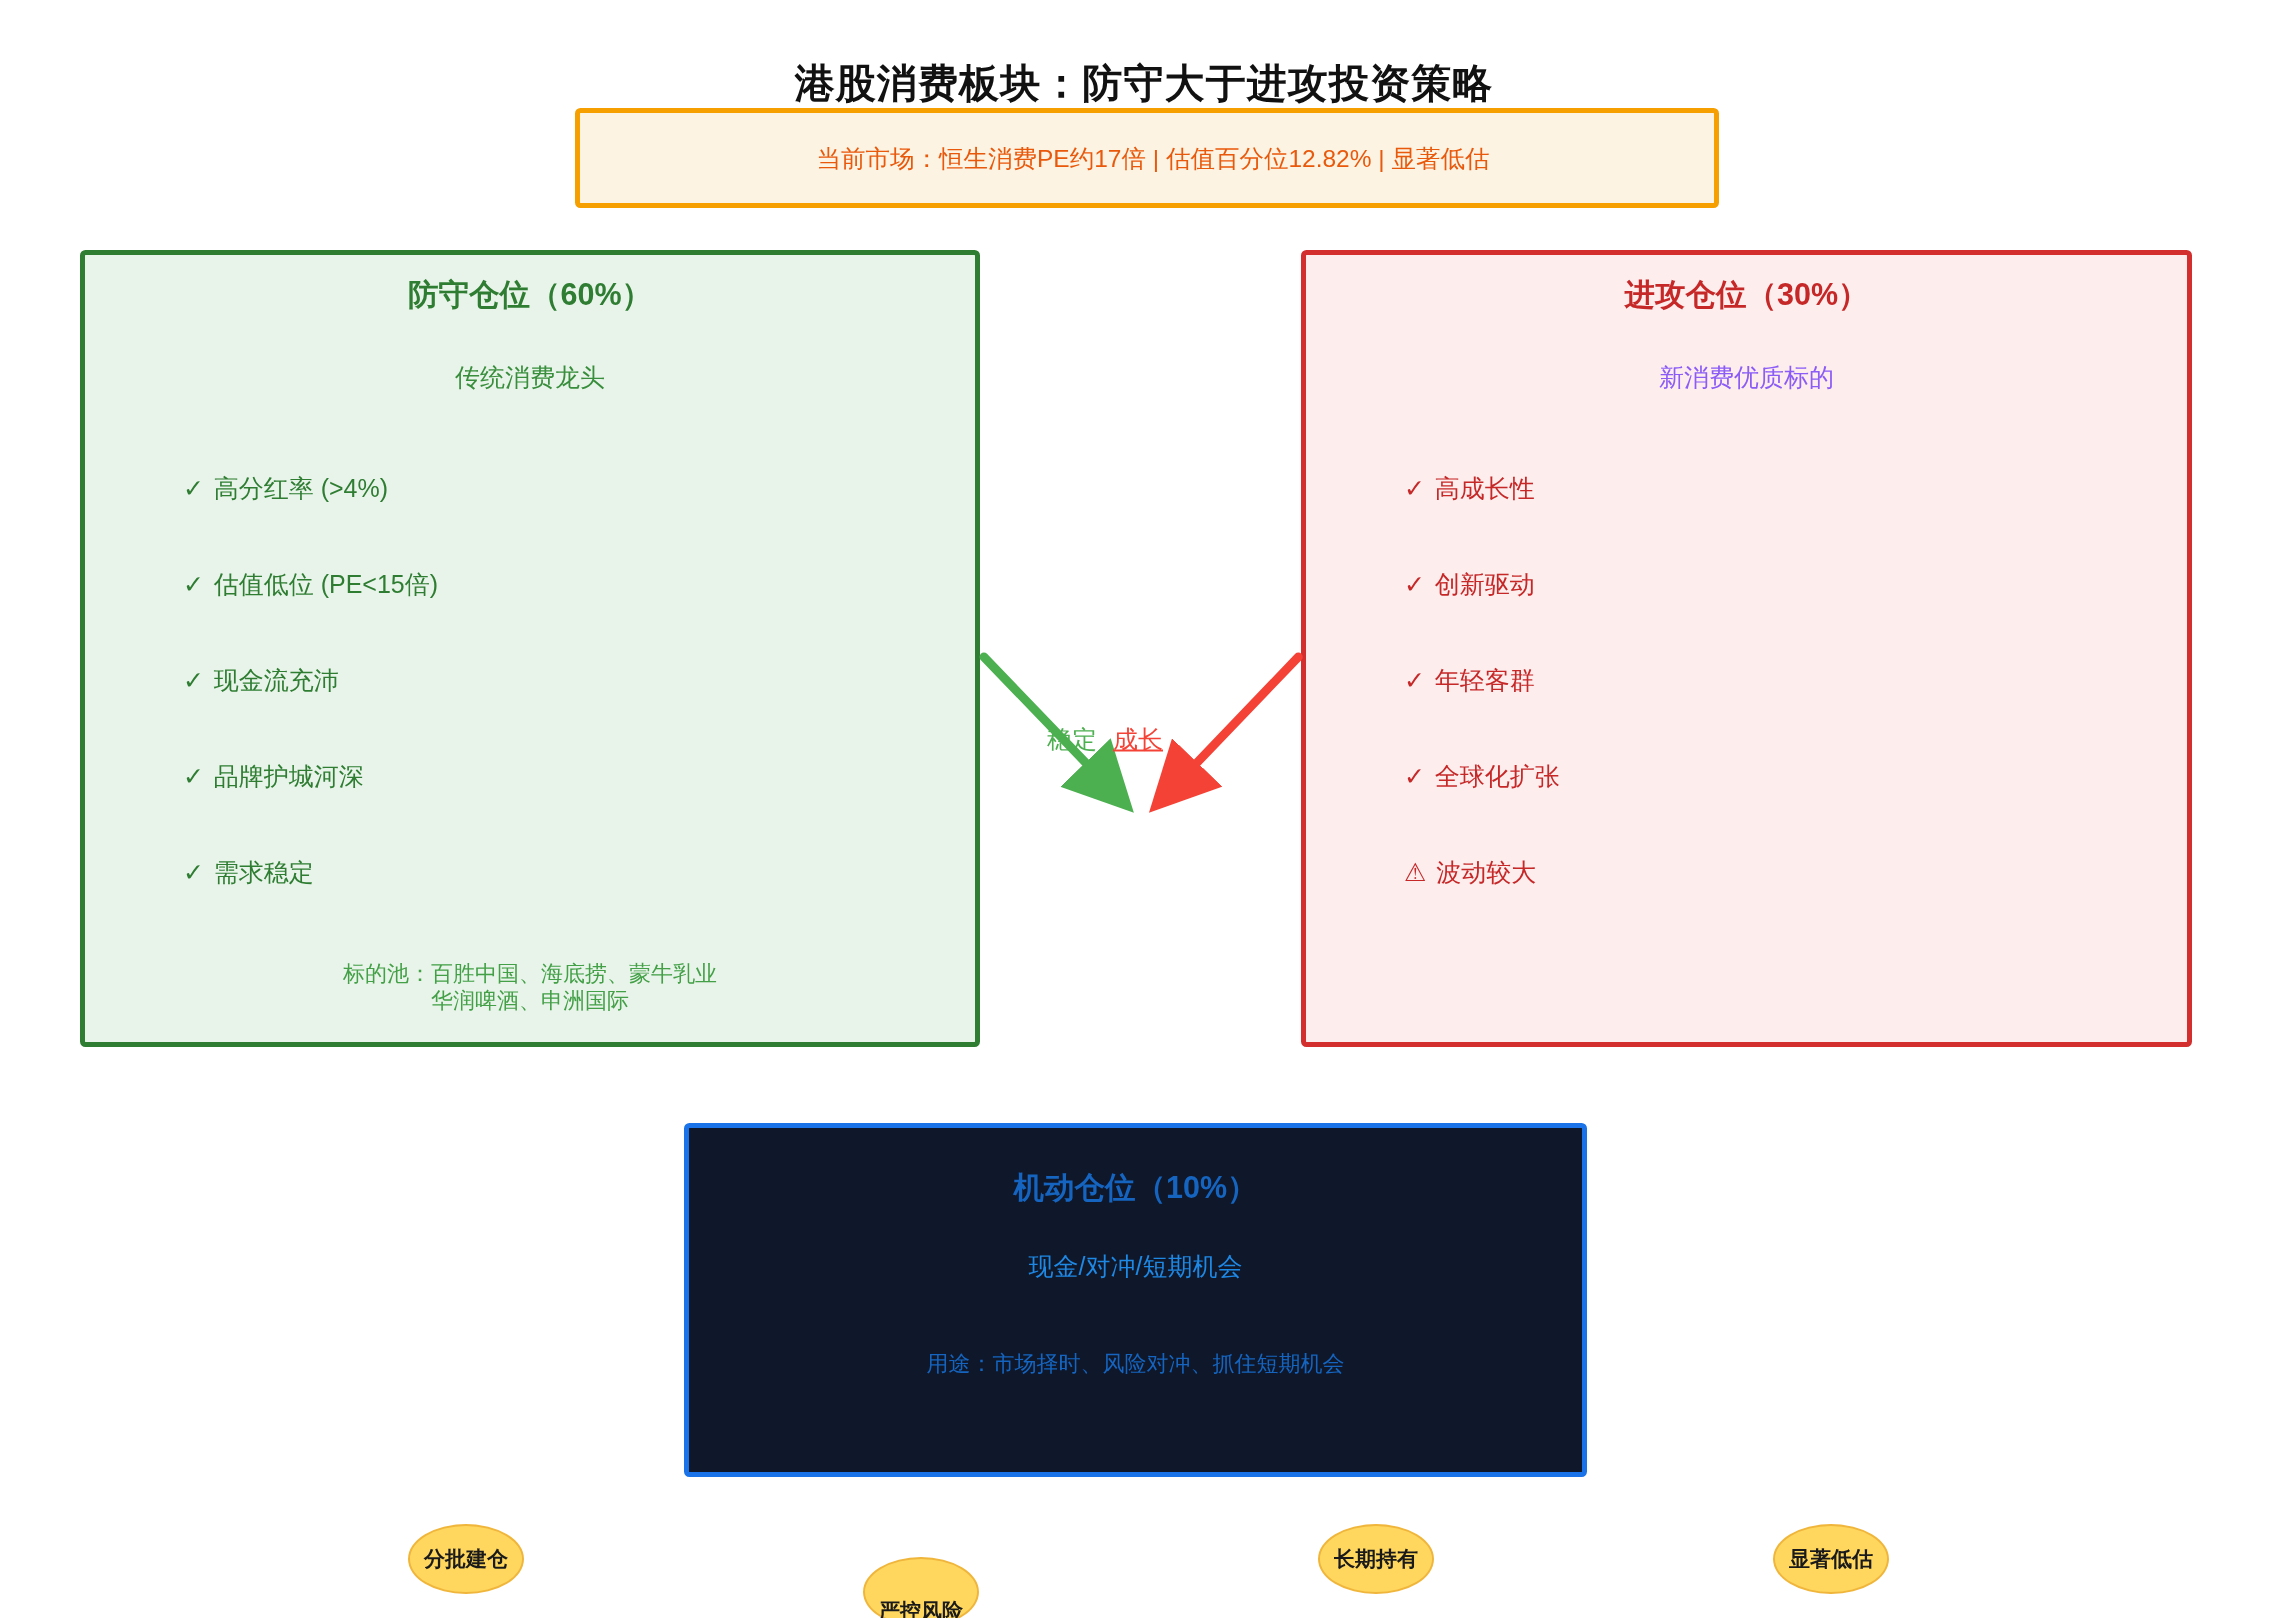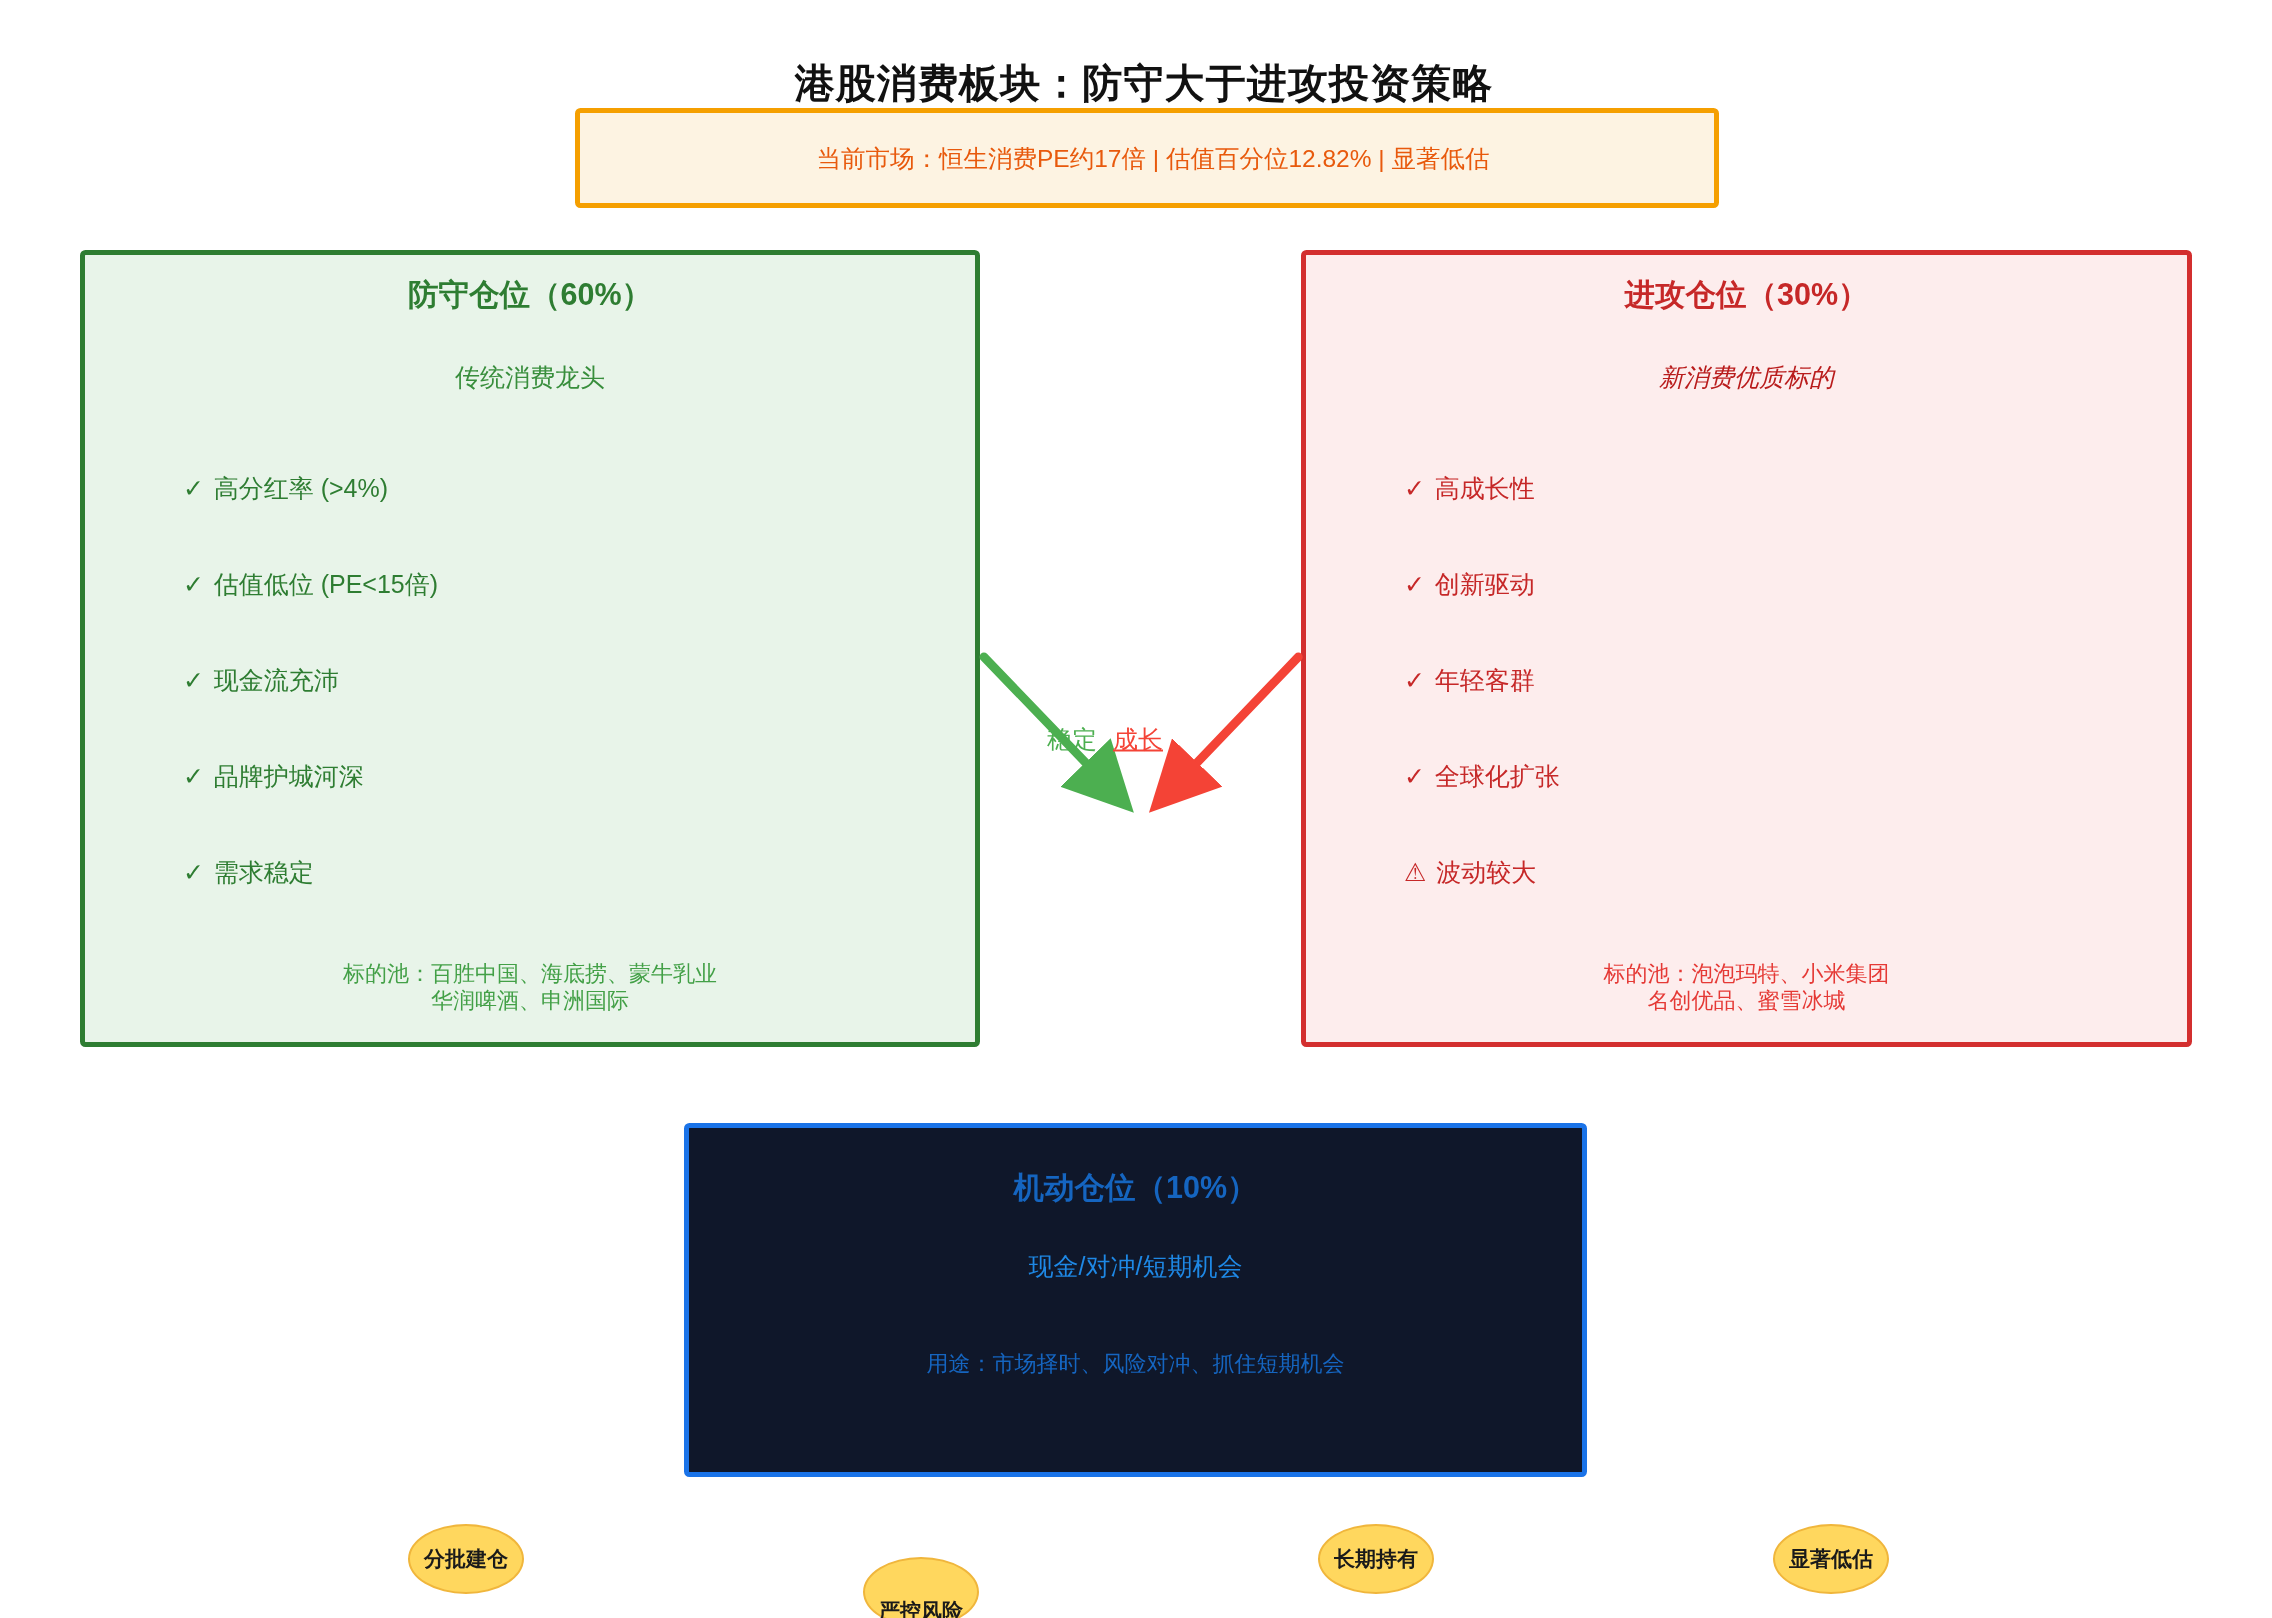--- a/index.html
+++ b/index.html
@@ -48,21 +48,21 @@
     left:50%;top:20px;transform:translateX(-50%);
     font-size:30.5px;font-weight:bold;white-space:nowrap;
   }
   .panel-subtitle{
     left:50%;top:106px;transform:translateX(-50%);
     font-size:25px;white-space:nowrap;
   }
   .defense .panel-title,.defense .item{color:#2E7D32;}
   .defense .panel-subtitle{color:#388E3C;}
   .attack .panel-title,.attack .item{color:#C62828;}
-  .attack .panel-subtitle{color:#b91c1c;font-style:italic;}
+  .attack .panel-subtitle{color:#8b5cf6;}
 
   .item{
     left:98px;font-size:25px;white-space:nowrap;line-height:30.5px;
   }
   .item .icon{margin-right:9.8px;}
   .item.r1{top:218px;} .item.r2{top:314px;} .item.r3{top:410px;}
   .item.r4{top:506px;} .item.r5{top:602px;}
 
   .pool{
     left:50%;top:705px;transform:translateX(-50%);
@@ -143,24 +143,20 @@
     </div>
     <div class="abs item r3">
       <span class="icon">✓</span><span>年轻客群</span>
     </div>
     <div class="abs item r4">
       <span class="icon">✓</span><span>全球化扩张</span>
     </div>
     <div class="abs item r5">
       <span class="icon">⚠</span><span>波动较大</span>
     </div>
-    <div class="abs pool">
-      <div>标的池：泡泡玛特、小米集团</div>
-      <div>名创优品、蜜雪冰城</div>
-    </div>
   </div>
 
   <svg id="arrow-layer" class="abs" viewBox="0 0 4170 2970" xmlns="http://www.w3.org/2000/svg">
     <defs>
       <marker id="ah-green" markerWidth="8" markerHeight="8" refX="6" refY="4" orient="auto">
         <path d="M0,0 L8,4 L0,8 Z" fill="#4CAF50"></path>
       </marker>
       <marker id="ah-red" markerWidth="8" markerHeight="8" refX="6" refY="4" orient="auto">
         <path d="M0,0 L8,4 L0,8 Z" fill="#F44336"></path>
       </marker>

